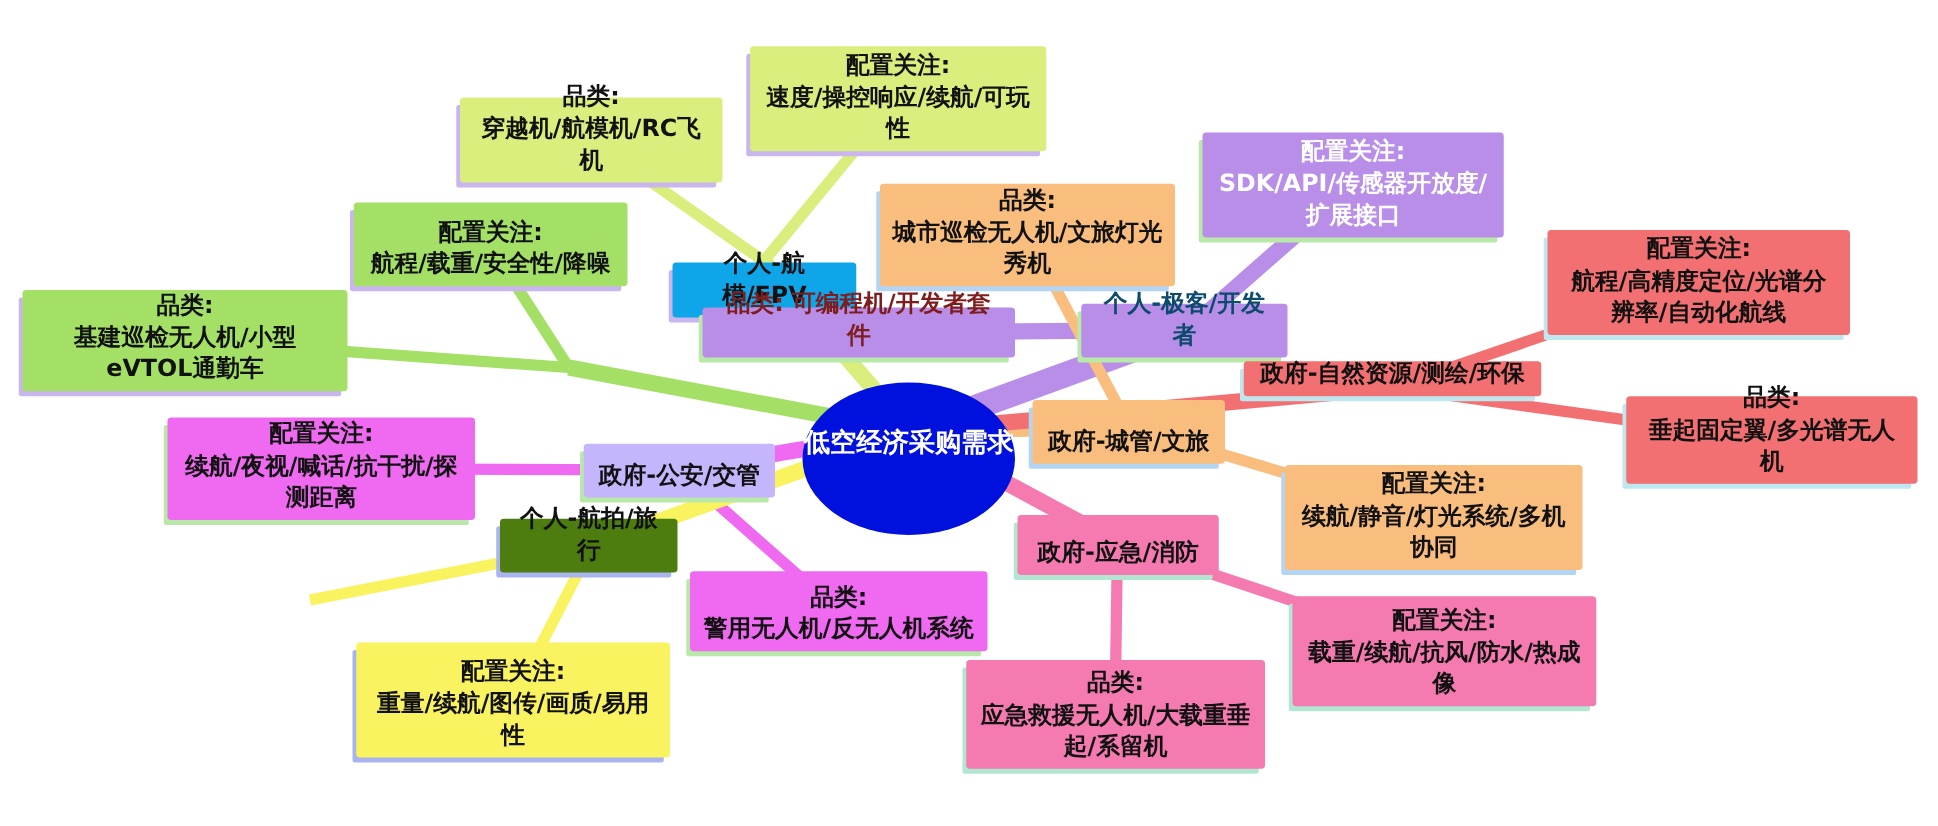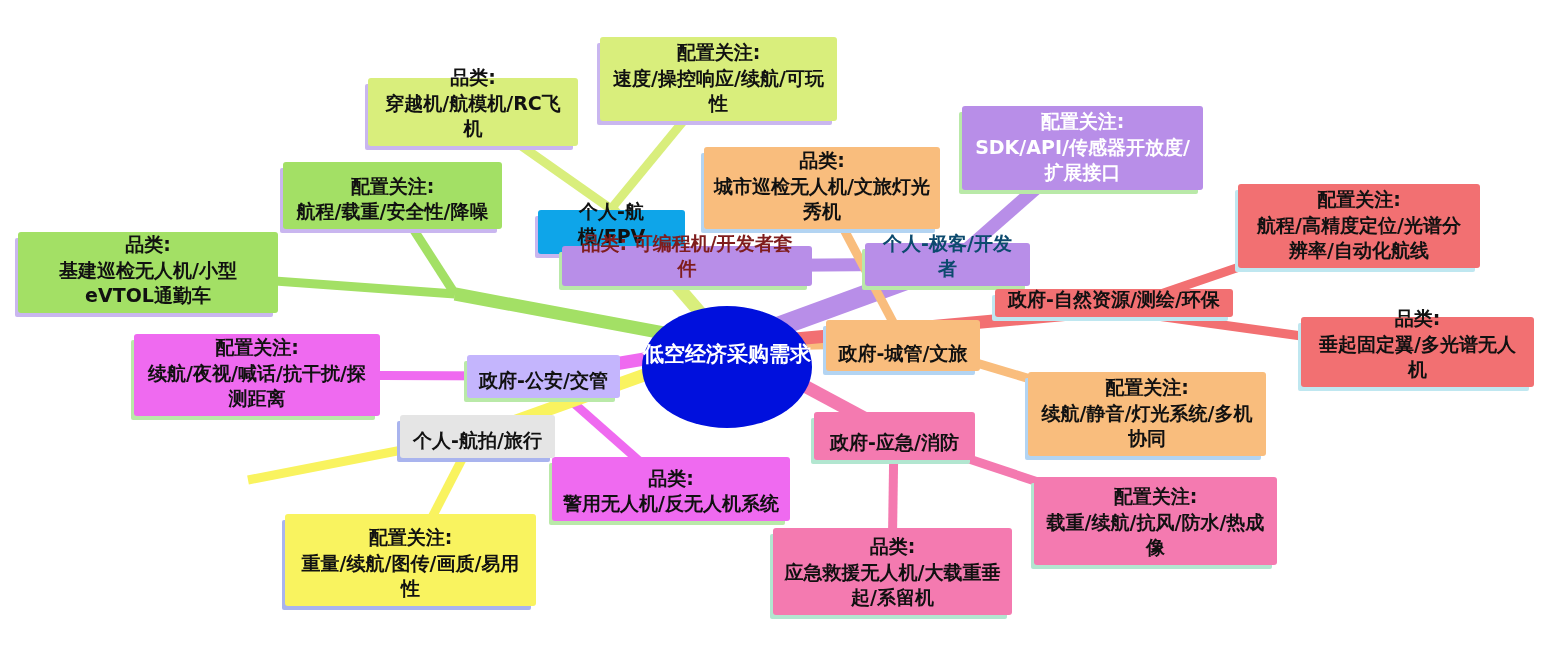--- a/index.html
+++ b/index.html
@@ -130,21 +130,21 @@
     </div>
   <div class="node sh-green" style="left: 552px; top: 457px; width: 238px; height: 64px; background: rgb(239, 106, 240);">
       <span class="lbl">品类:
 警用无人机/反无人机系统</span>
     </div>
   <div class="node sh-green" style="left: 134px; top: 334px; width: 246px; height: 82px; background: rgb(239, 106, 240);">
       <span class="lbl">配置关注:
 续航/夜视/喊话/抗干扰/探测距离</span>
     </div>
 
-  <div class="node sh-indigo" style="left: 400px; top: 415px; width: 155px; height: 43px; background: #e5e5e5;">
+  <div class="node sh-indigo" style="left: 400px; top: 415px; width: 142px; height: 43px; background: #4d7c0f;">
       <span class="lbl">个人-航拍/旅行</span>
     </div>
   <div class="node sh-indigo" style="left: 285px; top: 514px; width: 251px; height: 92px; background: rgb(249, 243, 95);">
       <span class="lbl">配置关注:
 重量/续航/图传/画质/易用性</span>
     </div>
 
   <div class="node sh-teal" style="left: 814px; top: 412px; width: 161px; height: 48px; background: rgb(244, 122, 176);">
       <span class="lbl">政府-应急/消防</span>
     </div>

